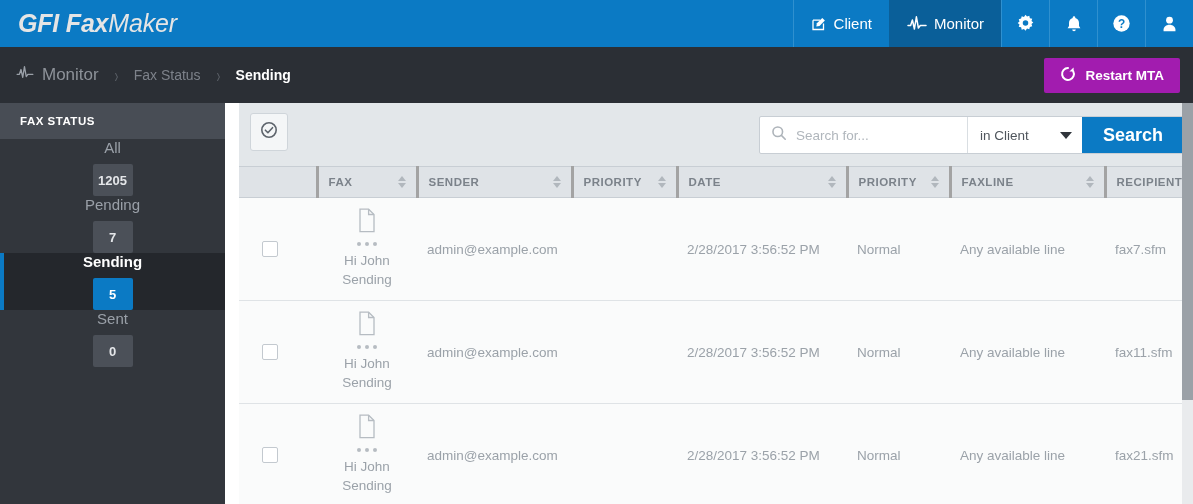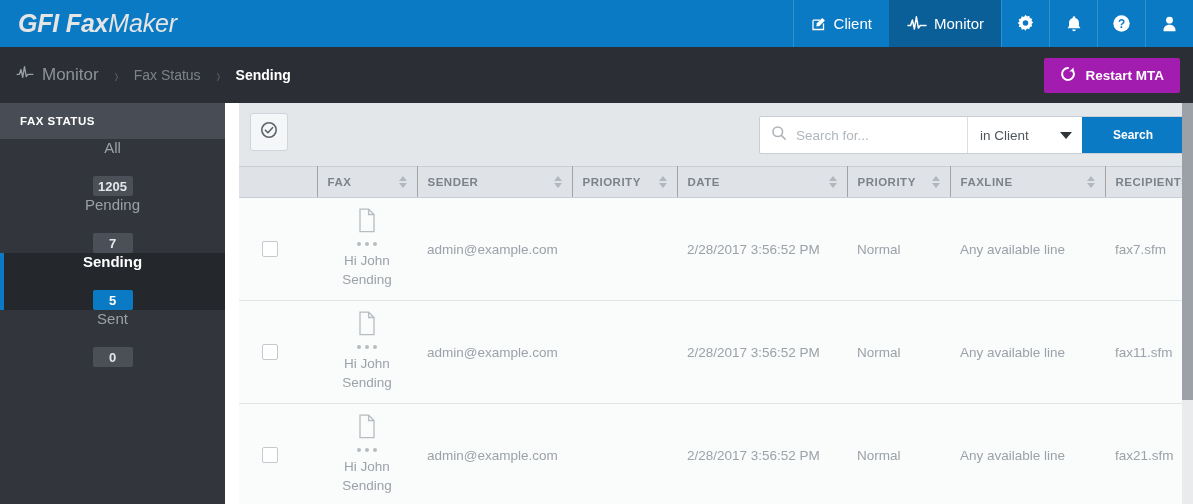--- a/index.html
+++ b/index.html
@@ -120,21 +120,21 @@
     font-weight: bold;
   }
   .side-item.active::before {
     content: "";
     position: absolute; left: 0; top: 0;
     width: 4px; height: 100%;
     background: #0b7ac4;
   }
   .badge {
     min-width: 40px;
-    height: 20px;
+    height: 32px;
     background: #4b5058;
     color: #e4e6e9;
     border-radius: 2px;
     font-size: 13px;
     font-weight: bold;
     display: flex; align-items: center; justify-content: center;
     padding: 0 5px;
   }
   .side-item.active .badge { background: #0b7ac4; color: #ffffff; }
 
@@ -190,36 +190,36 @@
     font-size: 13.5px;
     color: #4f555c;
     cursor: pointer;
     background: #ffffff;
   }
   .caret { width: 0; height: 0; border-left: 6px solid transparent; border-right: 6px solid transparent; border-top: 7px solid #30353b; }
   .search-submit {
     width: 102px;
     background: #0b7ac4;
     color: #ffffff;
-    font-size: 12px;
+    font-size: 18px;
     font-weight: bold;
     border: none;
     display: flex; align-items: center; justify-content: center;
     cursor: pointer;
     font-family: "Liberation Sans", sans-serif;
   }
 
   
   table.grid { width: 957px; border-collapse: collapse; table-layout: fixed; }
   table.grid thead th {
     height: 31px;
     background: #dfe3e7;
     border-top: 1px solid #c8ced4;
     border-bottom: 1px solid #c8ced4;
-    border-right: 1px solid #a3a3a3;
+    border-right: 3px solid #a3a3a3;
     color: #7b828a;
     font-size: 11.5px;
     font-weight: bold;
     letter-spacing: 0.5px;
     text-align: left;
     padding: 0 10px;
     vertical-align: middle;
     user-select: none;
   }
   .th-inner { display: flex; align-items: center; justify-content: space-between; }

